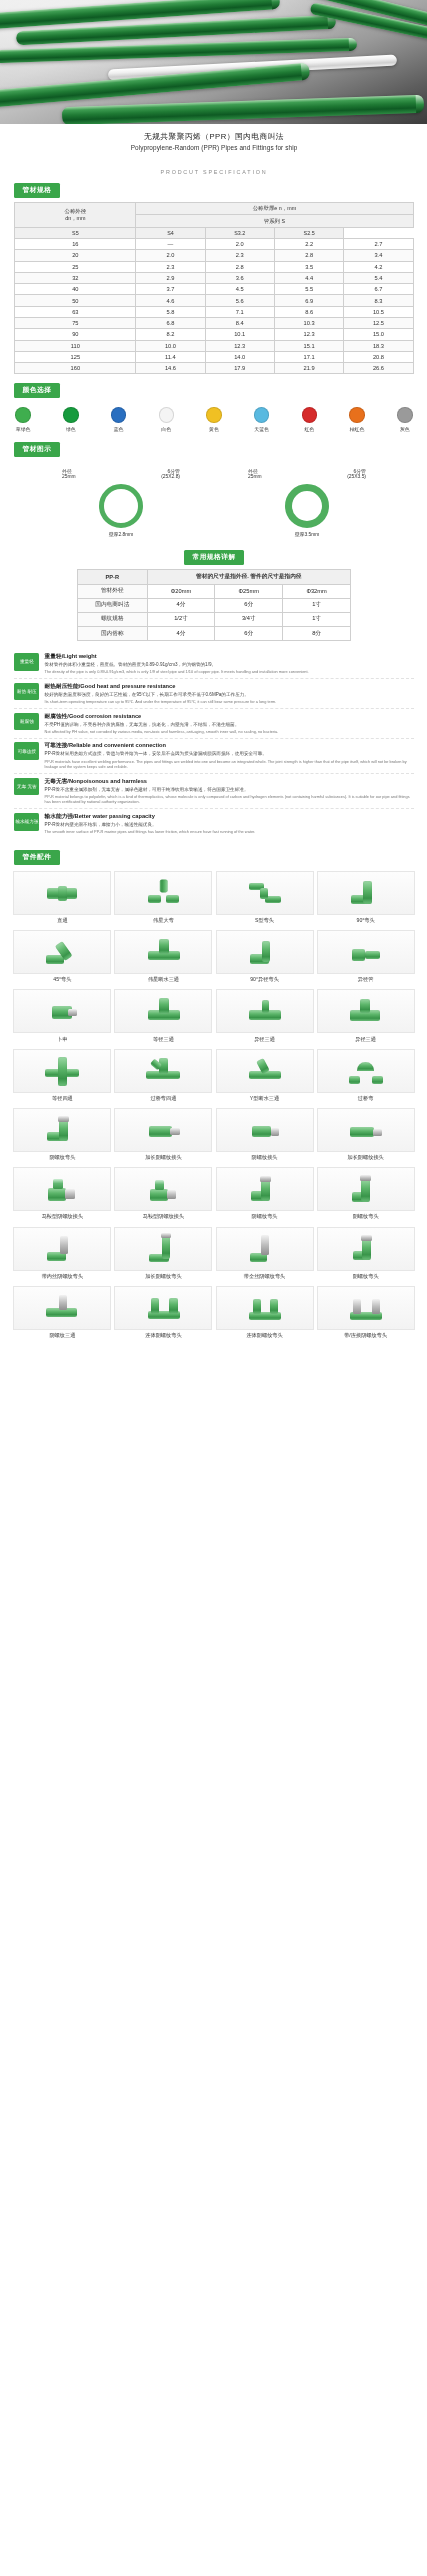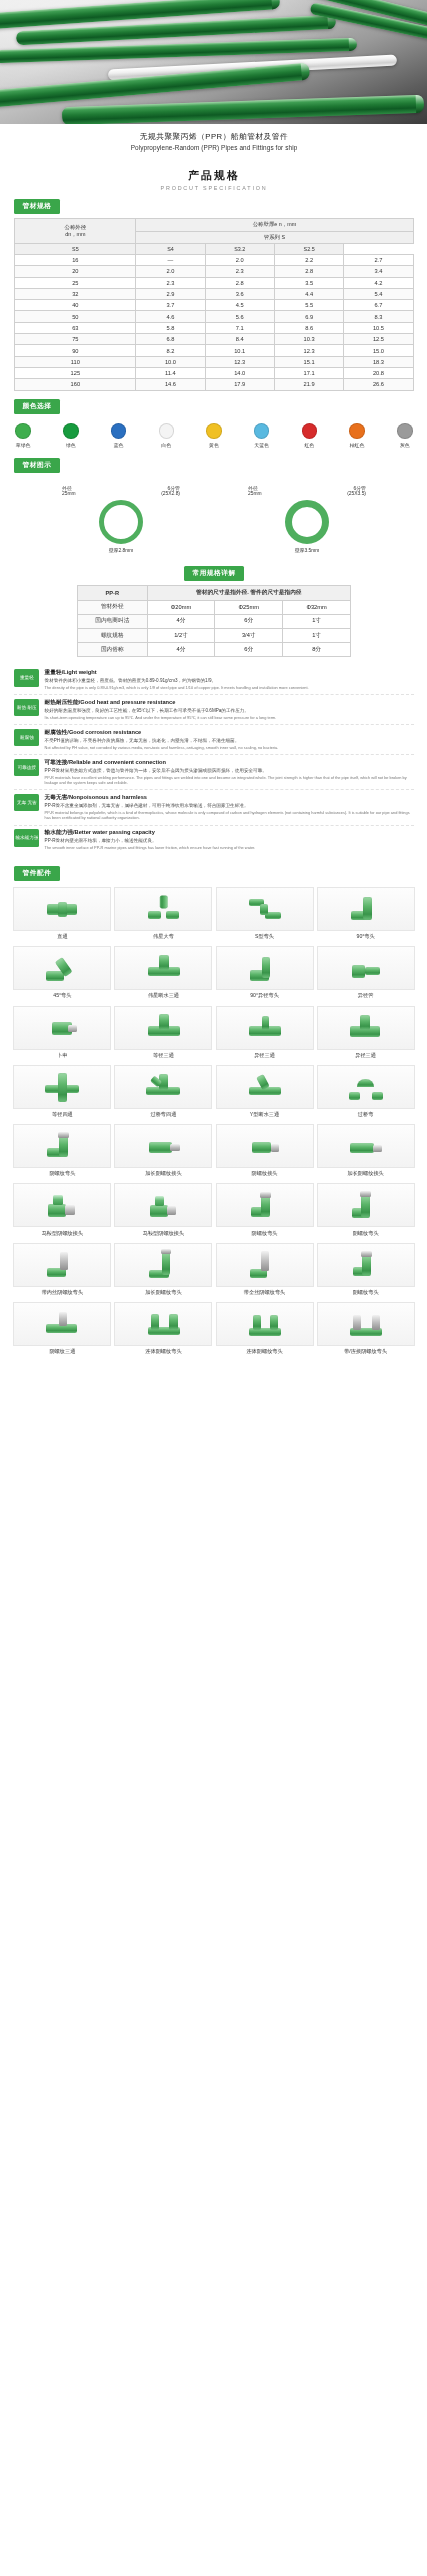--- a/index.html
+++ b/index.html
@@ -223,26 +223,25 @@
         <span class="cap"></span>
       </div>
     <div class="pipe" style="left:62px; top:101px; width:361px; height:17.5px; transform:rotate(-2deg);">
         <span class="cap"></span>
       </div>
     <div class="pipe" style="left:289px; top:-3.1px; width:155px; height:13.4px; transform:rotate(14deg);"></div>
     <div class="pipe" style="left:309px; top:17.5px; width:155px; height:12.4px; transform:rotate(12deg);"></div>
   </div>
 
   <div class="title-block">
-    <div class="title-cn">无规共聚聚丙烯（PPR）船舶管材及管件</div>
+    <div class="title-cn">无规共聚聚丙烯（PPR）国内电商叫法</div>
     <div class="title-en">Polypropylene-Random (PPR) Pipes and Fittings for ship</div>
   </div>
 
   <div class="sect-center">
-    <div class="cn">产品规格</div>
     <div class="en">PRODCUT SPECIFICATION</div>
   </div>
 
   <div class="tab-row">
     <span class="tab-label">管材规格</span>
   </div>
 
   <div class="spec-wrap">
     <table class="spec">
       <thead>

